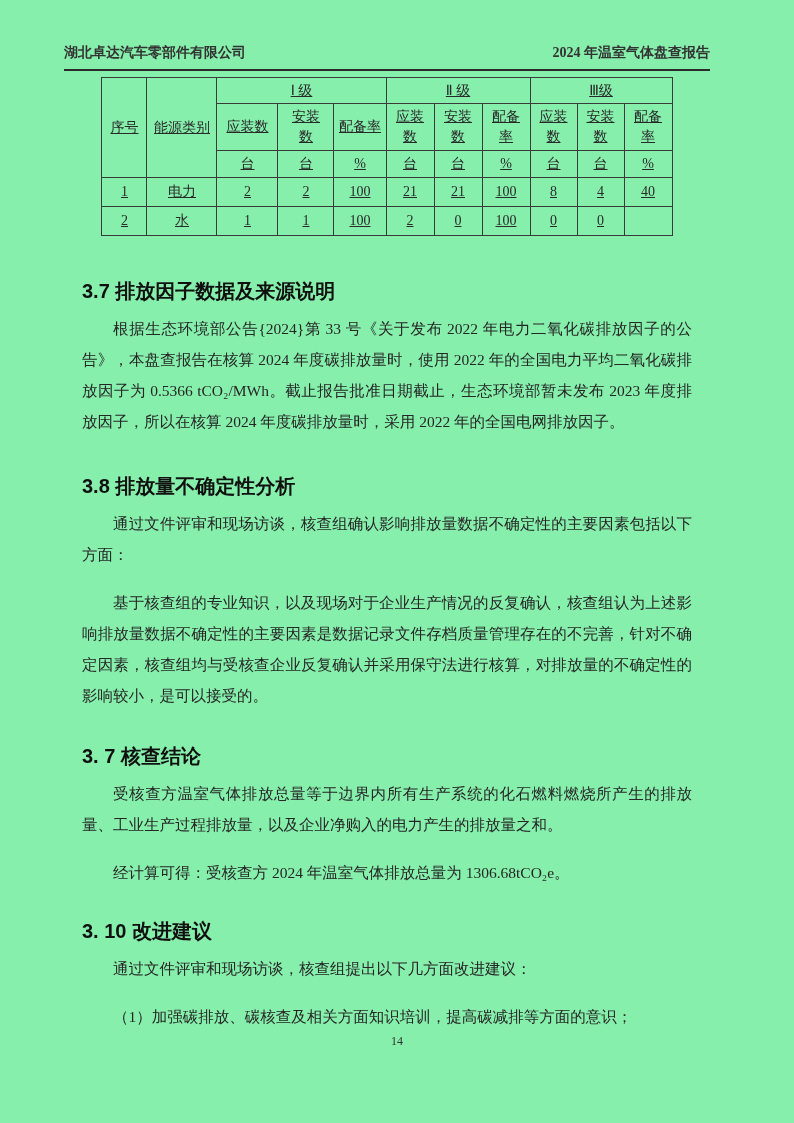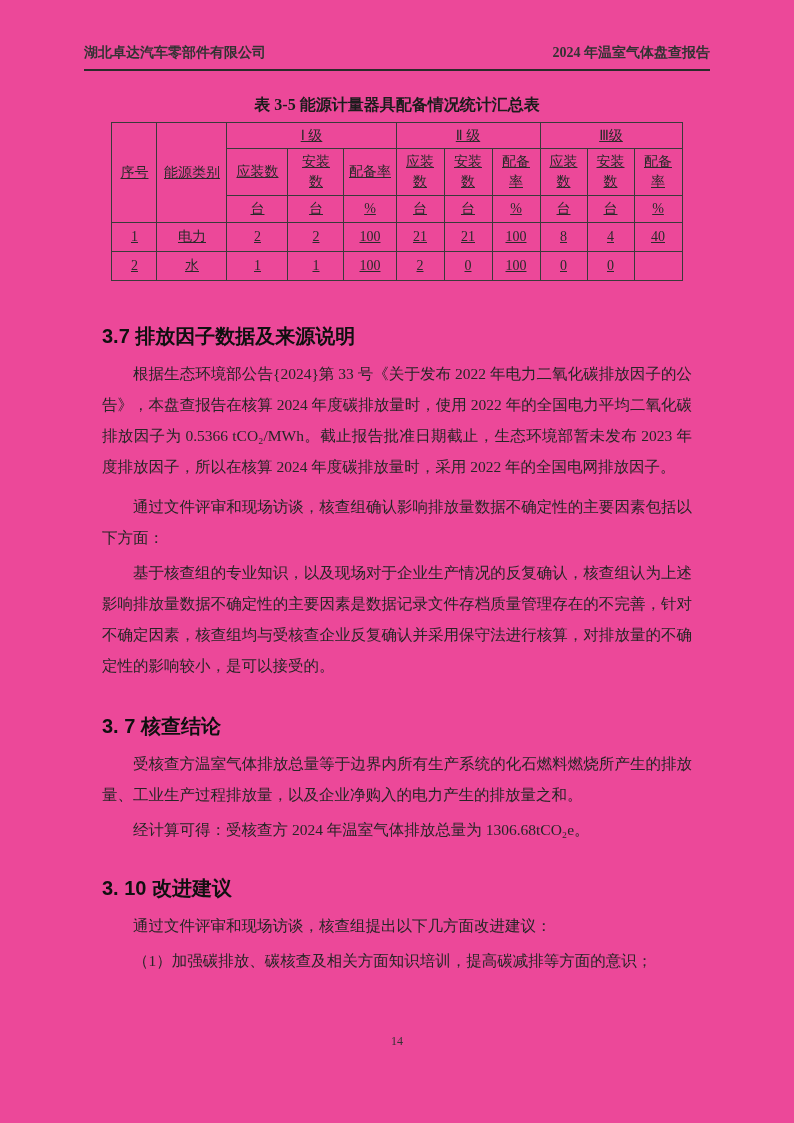--- a/index.html
+++ b/index.html
@@ -1,21 +1,21 @@
 <!DOCTYPE html>
 <html><head>
 <meta charset="utf-8">
 <style>
   html,body{margin:0;padding:0;background:#ffffff;}
   .page{
     position:relative;
     width:794px;height:1123px;
-    background:#ec4899;
+    background:#86efac;
     box-sizing:border-box;
-    padding:44px 84px 0 84px;
+    padding:44px 84px 0 64px;
     font-family:"Liberation Serif",serif;
     color:#232323;
     overflow:hidden;
   }
   
   .page-header{
     display:flex;justify-content:space-between;align-items:flex-end;
     font-size:14px;font-weight:bold;color:#333;
     padding-bottom:7px;
     border-bottom:2px solid #2b2b2b;
@@ -54,38 +54,37 @@
     margin:36px 0 0 0;line-height:26px;
   }
   h2.m38{margin-top:42px;}
   h2.m32{margin-top:32px;}
   h2.m30{margin-top:30px;}
   p.body-par{
     font-size:15.5px;line-height:31px;
     text-align:justify;text-indent:2em;
     margin:9px 0 0 0;color:#262626;
   }
-  p.body-par + p.body-par{margin-top:4px;}
+  p.body-par + p.body-par{margin-top:17px;}
   
   .page-footer{
     position:absolute;left:0;right:0;bottom:74px;
     text-align:center;font-size:12px;color:#333;
   }
 </style>
 </head>
 <body>
 
 <div class="page">
 
   <div class="page-header">
     <span>湖北卓达汽车零部件有限公司</span>
     <span>2024 年温室气体盘查报告</span>
   </div>
 
-  <div class="table-caption">表 3-5 能源计量器具配备情况统计汇总表</div>
 
   <table class="meter-table">
     <colgroup>
       <col style="width:45px">
         <col style="width:70px">
       <col style="width:61px">
         <col style="width:56px">
         <col style="width:52px">
       <col style="width:48px">
         <col style="width:48px">
@@ -161,20 +160,21 @@
   </table>
 
   <div class="text-block">
 
     <section>
       <h2 class="sec-heading m38">3.7 排放因子数据及来源说明</h2>
       <p class="body-par">根据生态环境部公告{2024}第 33 号《关于发布 2022 年电力二氧化碳排放因子的公告》，本盘查报告在核算 2024 年度碳排放量时，使用 2022 年的全国电力平均二氧化碳排放因子为 0.5366 tCO₂/MWh。截止报告批准日期截止，生态环境部暂未发布 2023 年度排放因子，所以在核算 2024 年度碳排放量时，采用 2022 年的全国电网排放因子。</p>
     </section>
 
     <section>
+      <h2 class="sec-heading">3.8 排放量不确定性分析</h2>
       <p class="body-par">通过文件评审和现场访谈，核查组确认影响排放量数据不确定性的主要因素包括以下方面：</p>
       <p class="body-par">基于核查组的专业知识，以及现场对于企业生产情况的反复确认，核查组认为上述影响排放量数据不确定性的主要因素是数据记录文件存档质量管理存在的不完善，针对不确定因素，核查组均与受核查企业反复确认并采用保守法进行核算，对排放量的不确定性的影响较小，是可以接受的。</p>
     </section>
 
     <section>
       <h2 class="sec-heading m32">3. 7 核查结论</h2>
       <p class="body-par">受核查方温室气体排放总量等于边界内所有生产系统的化石燃料燃烧所产生的排放量、工业生产过程排放量，以及企业净购入的电力产生的排放量之和。</p>
       <p class="body-par">经计算可得：受核查方 2024 年温室气体排放总量为 1306.68tCO₂e。</p>
     </section>
 

